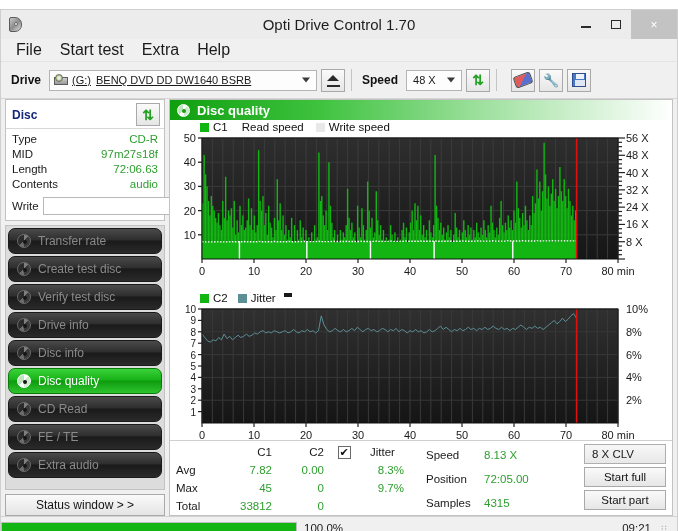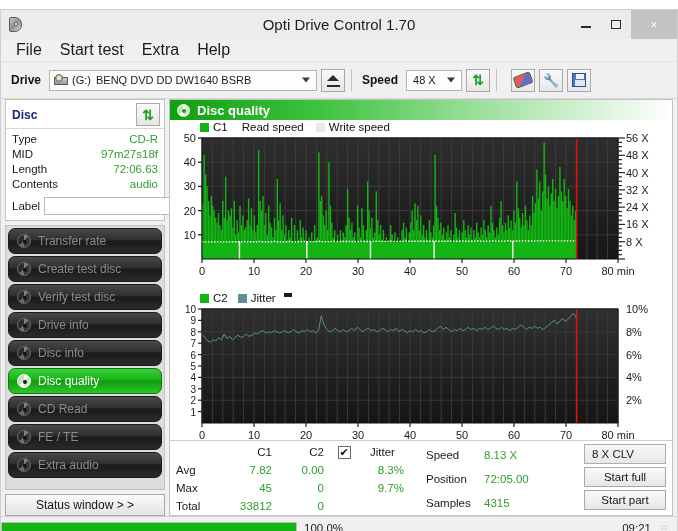--- a/index.html
+++ b/index.html
@@ -86,21 +86,21 @@
     display: flex; align-items: center;
     font-size: 11px; color: #1a1a1a;
     position: relative; box-sizing: border-box;
   }
   .combo .caret {
     position: absolute; right: 6px; top: 50%; transform: translateY(-50%);
     width: 0; height: 0;
     border-left: 4px solid transparent; border-right: 4px solid transparent;
     border-top: 5px solid #3a3a3a;
   }
-  .drive-combo { width: 268px; padding-left: 4px; }
+  .drive-combo { width: 268px; padding-left: 4px; text-decoration: underline; }
   .drive-icon {
     width: 14px; height: 12px; margin-right: 4px; position: relative; flex: none;
   }
   .drive-icon .body {
     position: absolute; left: 0; top: 3px; width: 14px; height: 8px;
     background: linear-gradient(#cfcfcf,#9a9a9a); border: 1px solid #5c5c5c; box-sizing: border-box;
   }
   .drive-icon .cd {
     position: absolute; left: 1px; top: 0px; width: 8px; height: 8px; border-radius: 50%;
     background: radial-gradient(circle,#eaeaea 30%,#9fbf5f 70%); border: 1px solid #6d6d6d; box-sizing: border-box;
@@ -404,21 +404,21 @@
           </div>
           <div class="disc-row">
             <span>Length</span>
             <span class="val">72:06.63</span>
           </div>
           <div class="disc-row">
             <span>Contents</span>
             <span class="val">audio</span>
           </div>
           <div class="label-row">
-            <span class="lbl">Label</span>
+            <span class="lbl">Write</span>
             <input class="label-input" type="text" value="" style="">
             <div class="cd-btn">
               <div class="cd-glyph"></div>
             </div>
           </div>
         </div>
       </div>
 
       <div class="nav">
         <div class="nav-btn">

